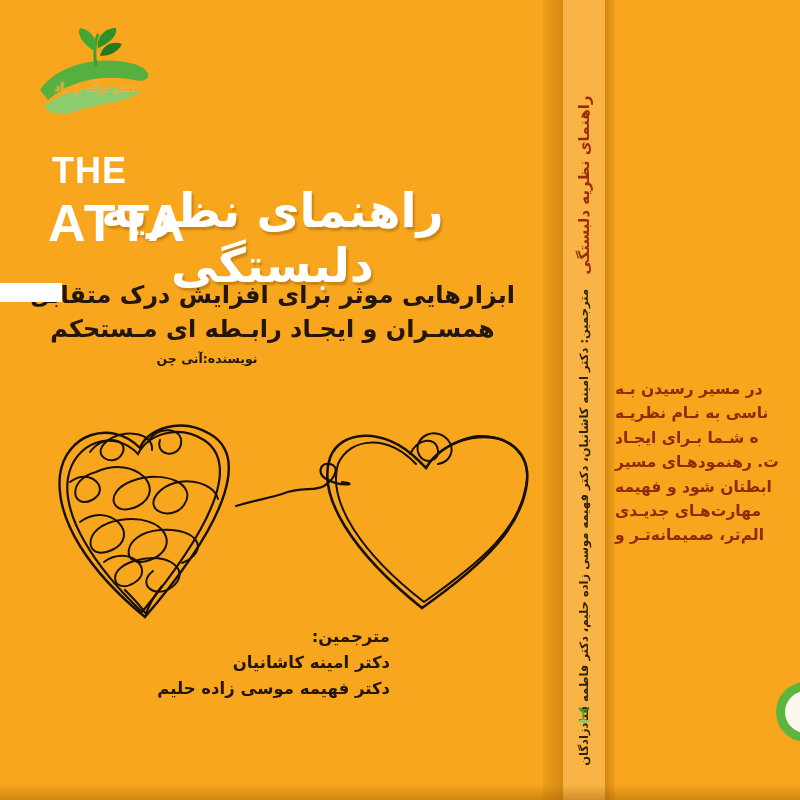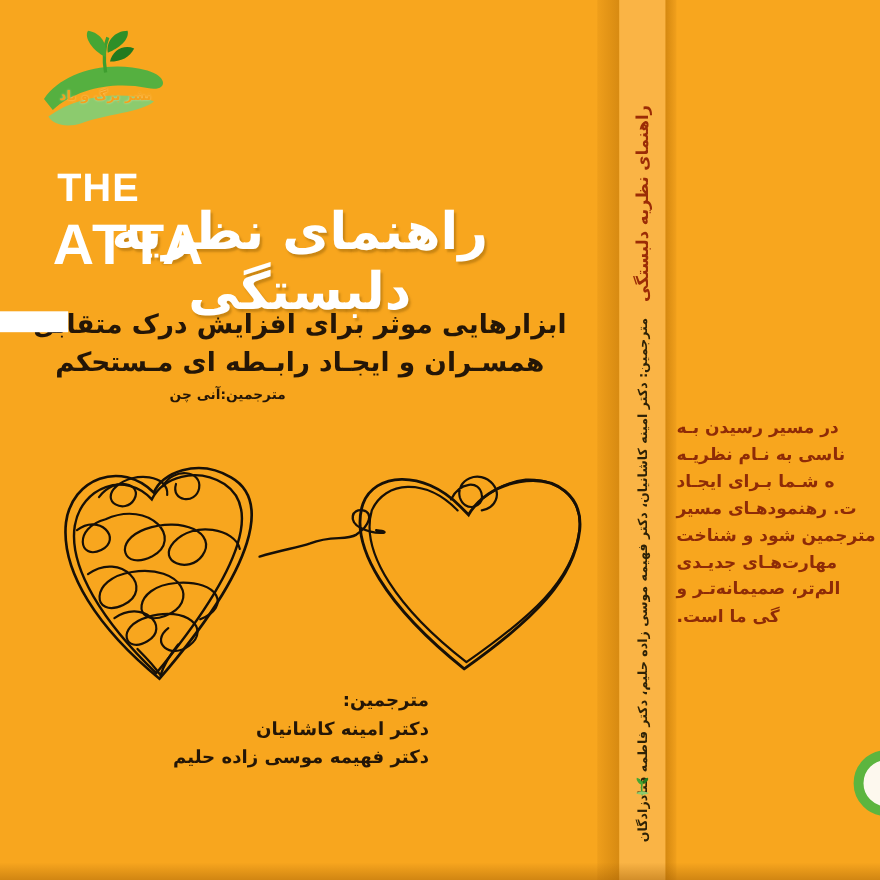--- a/index.html
+++ b/index.html
@@ -110,21 +110,21 @@
         <path d="M68,32 C78,32 86,28 90,20 C80,16 70,22 68,32 Z" fill="#237A1F"></path>
       </svg>
       <div class="logo-text">نشر برگ و باد</div>
     </div>
 
     <div class="main-title">راهنمای نظریه دلبستگی</div>
 
     <div class="subtitle line1">ابزارهایی موثر برای افزایش درک متقابل</div>
     <div class="subtitle line2">همسـران و ایجـاد رابـطه ای مـستحکم</div>
 
-    <div class="author-line">مترجمین:آنی چن</div>
+    <div class="author-line">نویسنده:آنی چن</div>
 
     <div class="white-bar"></div>
 
     <svg class="hearts" width="505" height="245" viewBox="0 0 505 245">
       <g stroke="#171007" fill="none" stroke-linecap="round">
 
         <path stroke-width="2.4" d="M115,227 C60,182 25,130 30,85 C35,45 80,28 110,58 C116,40 150,26 180,44 C215,64 205,122 115,227 Z"></path>
         <path stroke-width="2.2" d="M112,222 C64,176 32,126 38,88 C44,52 84,38 108,64 C118,44 148,34 174,50 C204,70 196,120 112,222"></path>
         <path stroke-width="2" d="M40,92 c20,-16 42,8 22,18 c-20,10 -26,-20 4,-28 c40,-18 72,18 42,34 c-26,13 -36,-14 -6,-25 c34,-12 66,4 52,24 c-12,17 -42,6 -26,-12 c18,-20 56,-12 60,6"></path>
         <path stroke-width="2" d="M50,132 c30,-22 62,14 32,28 c-28,13 -32,-24 8,-30 c46,-7 62,28 30,40 c-30,11 -30,-27 10,-30 c40,-3 50,22 22,33"></path>
@@ -166,24 +166,23 @@
   <div class="back-cover"></div>
 
   <div class="english-title-the">THE</div>
   <div class="english-title-atta">ATTA</div>
 
   <div class="back-paragraph" style="left:615px;">
     <div class="pline">در مسیر رسیدن بـه</div>
     <div class="pline">ناسی به نـام نظریـه</div>
     <div class="pline">ه شـما بـرای ایجـاد</div>
     <div class="pline">ت. رهنمودهـای مسیر</div>
-    <div class="pline">مترجمین شود و شناخت</div>
+    <div class="pline">ابطتان شود و فهیمه</div>
     <div class="pline">مهارت‌هـای جدیـدی</div>
     <div class="pline">الم‌تر، صمیمانه‌تـر و</div>
-    <div class="pline">گی ما است.</div>
   </div>
 
   <div class="back-logo-ring">
     
   </div>
 
   <div class="bottom-shadow"></div>
 </div>
 
 </body></html>

